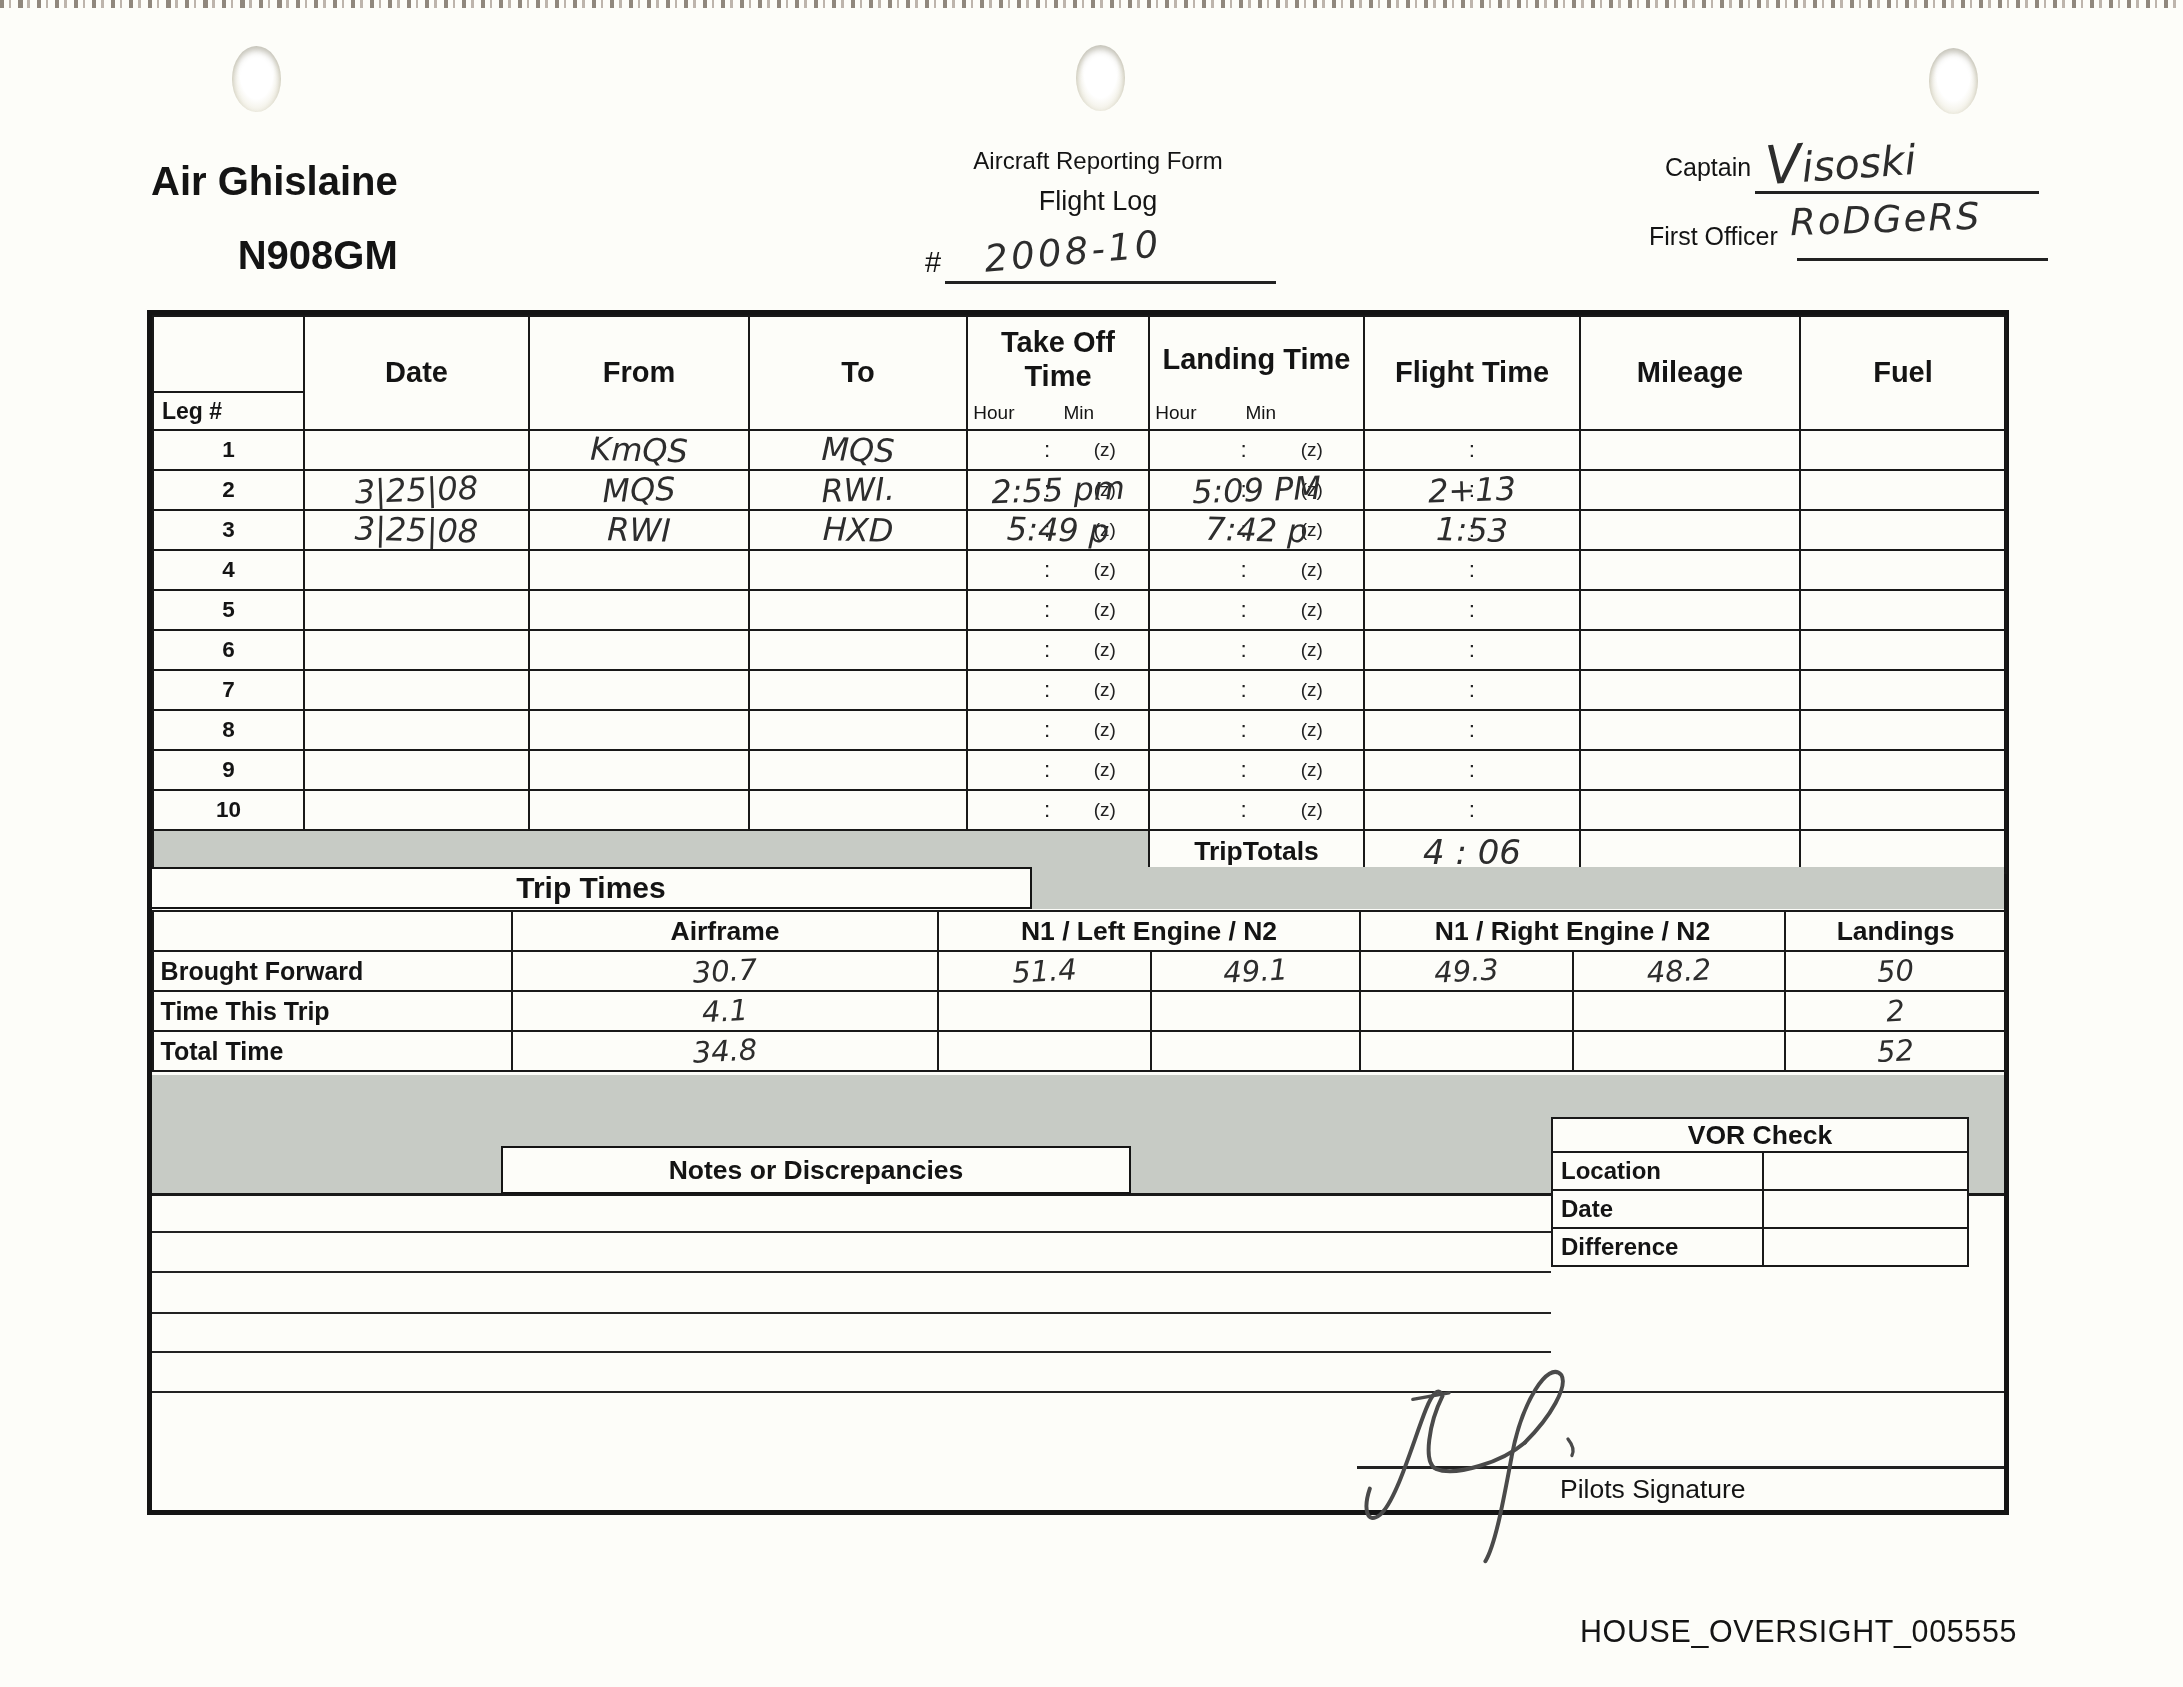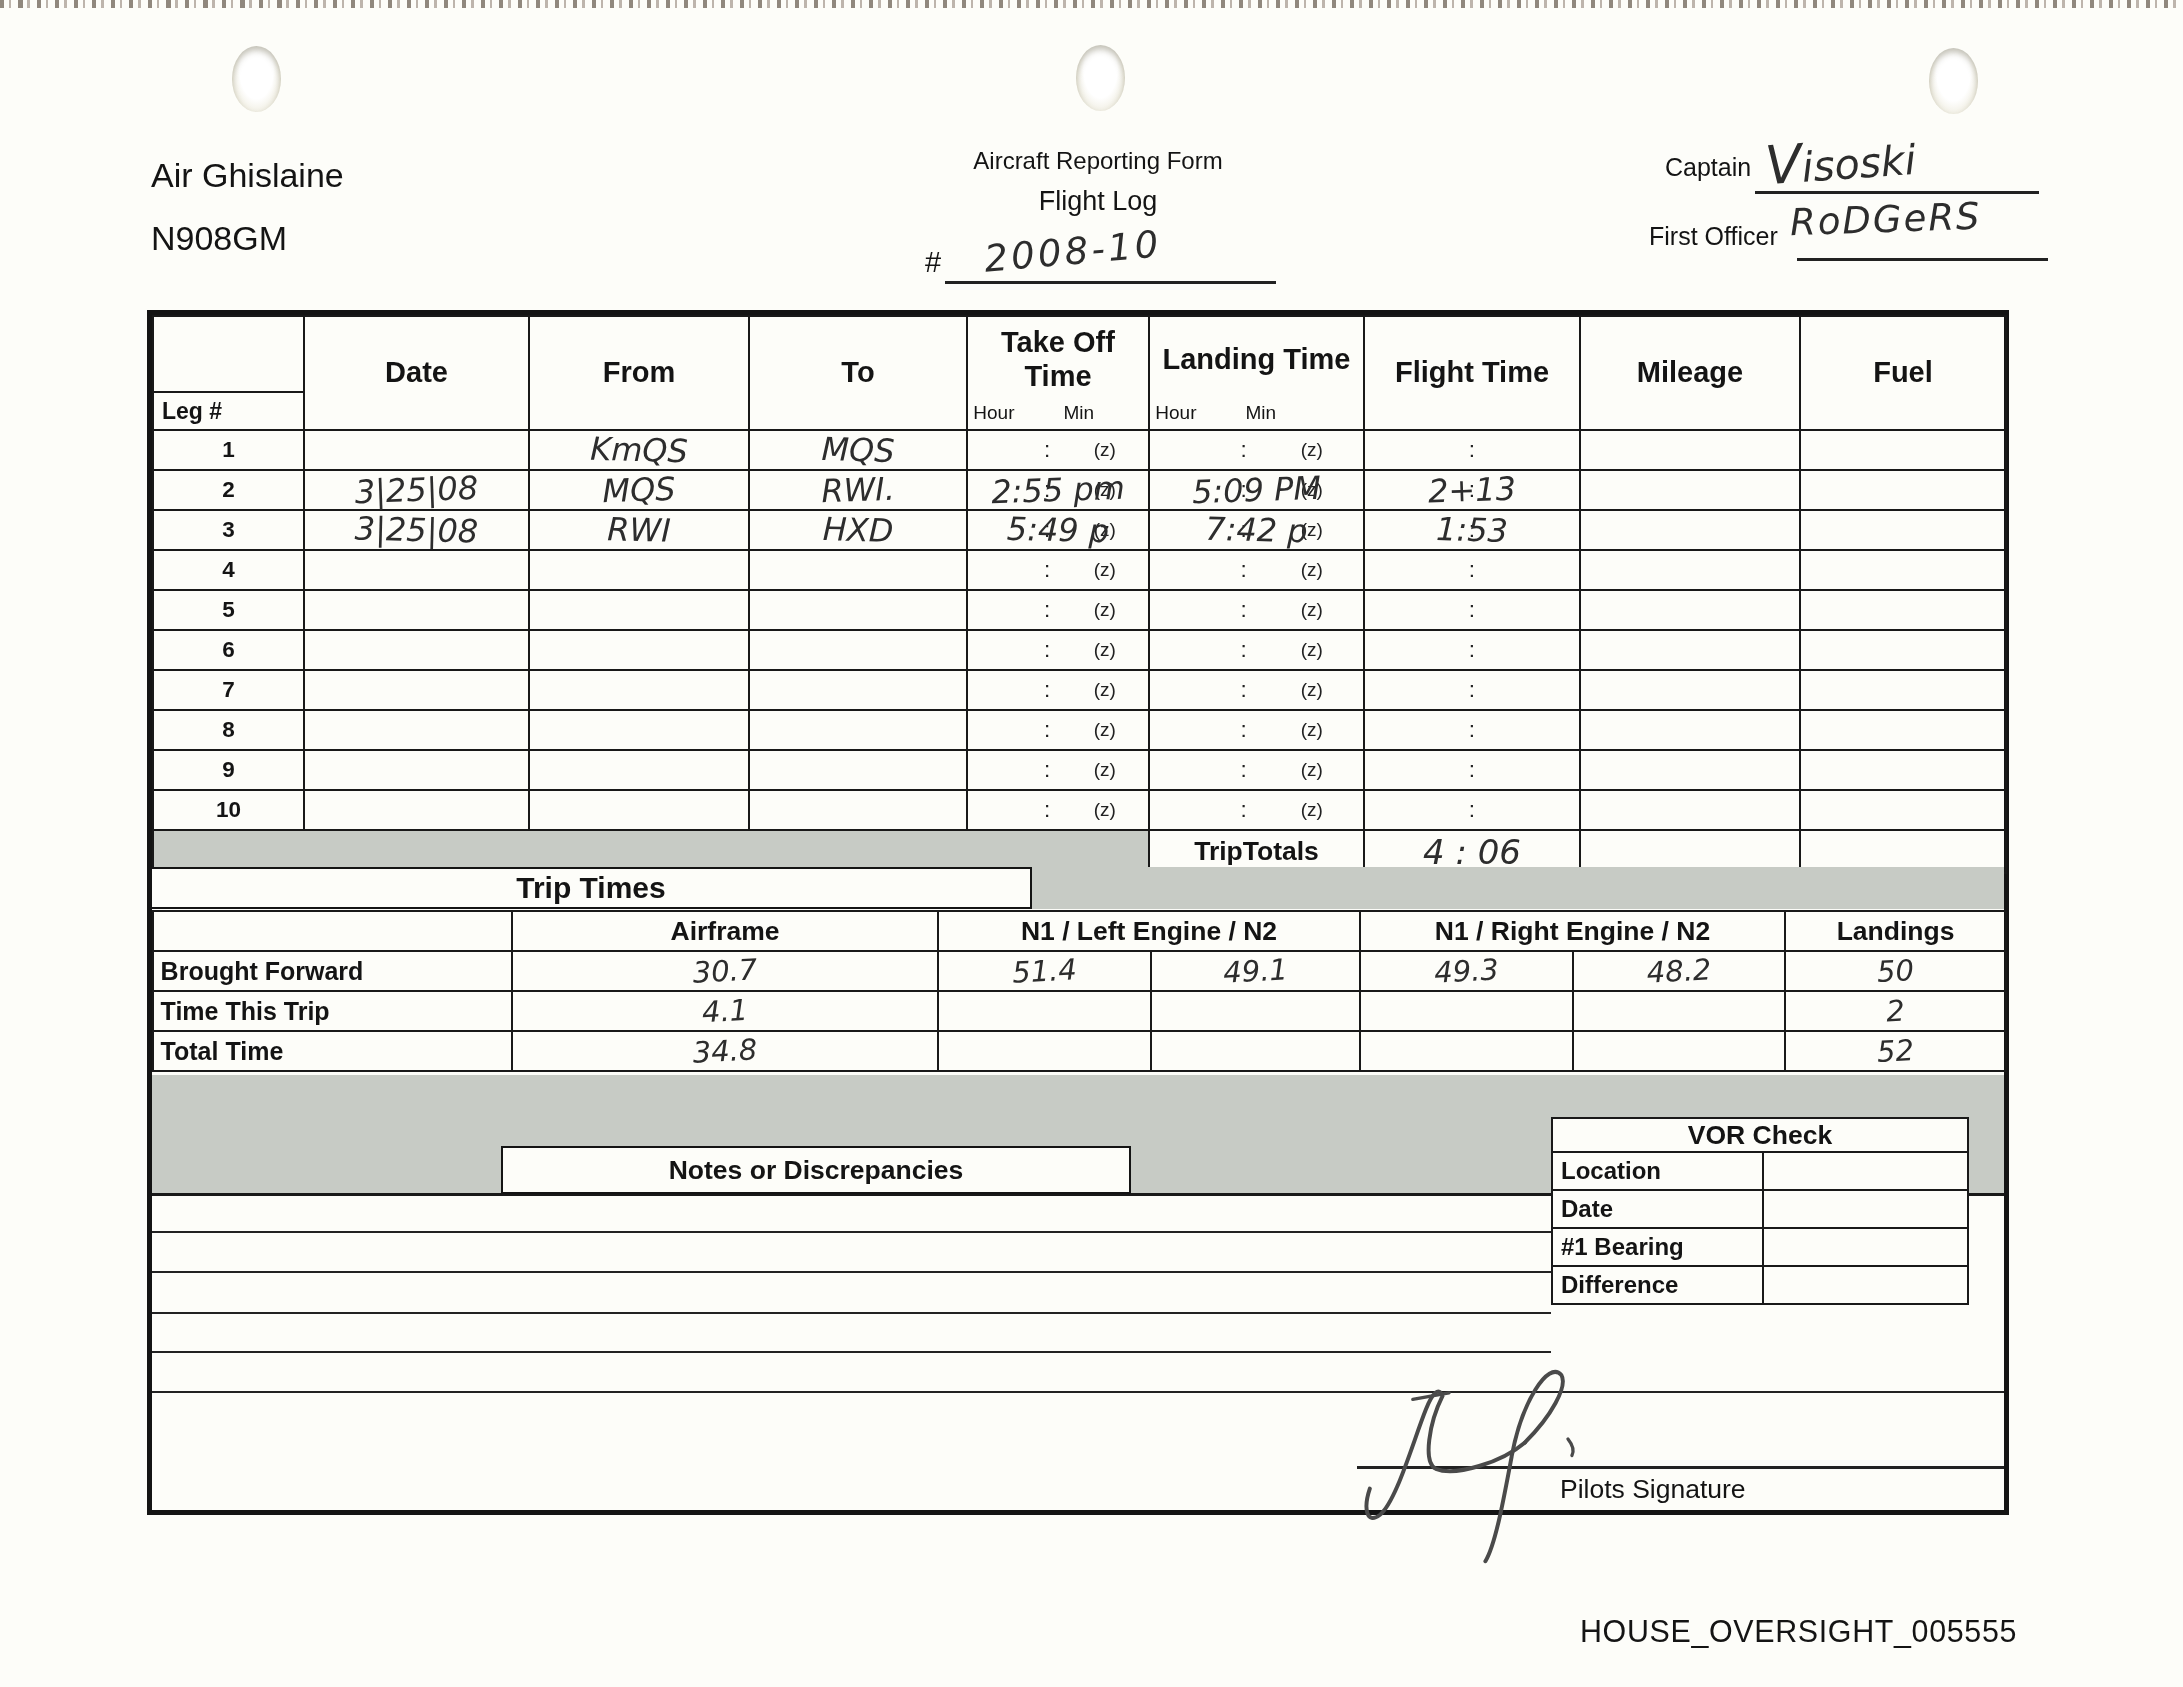--- a/index.html
+++ b/index.html
@@ -16,21 +16,21 @@
       rgba(55,40,25,.55) 0 4px, rgba(255,255,255,0) 4px 8.6px,
       rgba(70,45,30,.35) 8.6px 11.2px, rgba(255,255,255,0) 11.2px 18.5px);
     filter:blur(0.7px);
   }
   .hole{
     position:absolute;width:49px;height:66px;border-radius:50%;
     background:radial-gradient(ellipse at 50% 38%, #ffffff 48%, #f1efe4 72%, #d9d6c6 100%);
     box-shadow:inset 0 4px 6.6px rgba(120,115,90,.45);
   }
   
-  .company{position:absolute;left:151px;top:144px;font-weight:normal;font-size:34px;line-height:1.85;}
+  .company{position:absolute;left:151px;top:144px;font-weight:bold;font-size:40px;line-height:1.85;text-align:right;}
   .center-title{position:absolute;left:906px;top:147px;width:384px;text-align:center;}
   .center-title .t1{font-size:24px;}
   .center-title .t2{font-size:27px;margin-top:11px;}
   .num-prefix{position:absolute;left:925px;top:246px;font-size:29px;}
   .num-line{position:absolute;left:945px;top:281px;width:331px;border-bottom:3.3px solid #222;}
   .cap-label{position:absolute;left:1665px;top:153px;font-size:25px;}
   .cap-line{position:absolute;left:1755px;top:191px;width:284px;border-bottom:3.3px solid #222;}
   .fo-label{position:absolute;left:1649px;top:222px;font-size:25px;}
   .fo-line{position:absolute;left:1797px;top:258px;width:251px;border-bottom:3.3px solid #222;}
   
@@ -615,24 +615,20 @@
         <td class="vor-label">Location</td>
         <td></td>
       </tr>
 
       <tr>
         <td class="vor-label">Date</td>
         <td></td>
       </tr>
 
 
-      <tr>
-        <td class="vor-label">#1 Bearing</td>
-        <td></td>
-      </tr>
 
 
       <tr>
         <td class="vor-label">Difference</td>
         <td></td>
       </tr>
 
     </tbody>
   </table>
 

